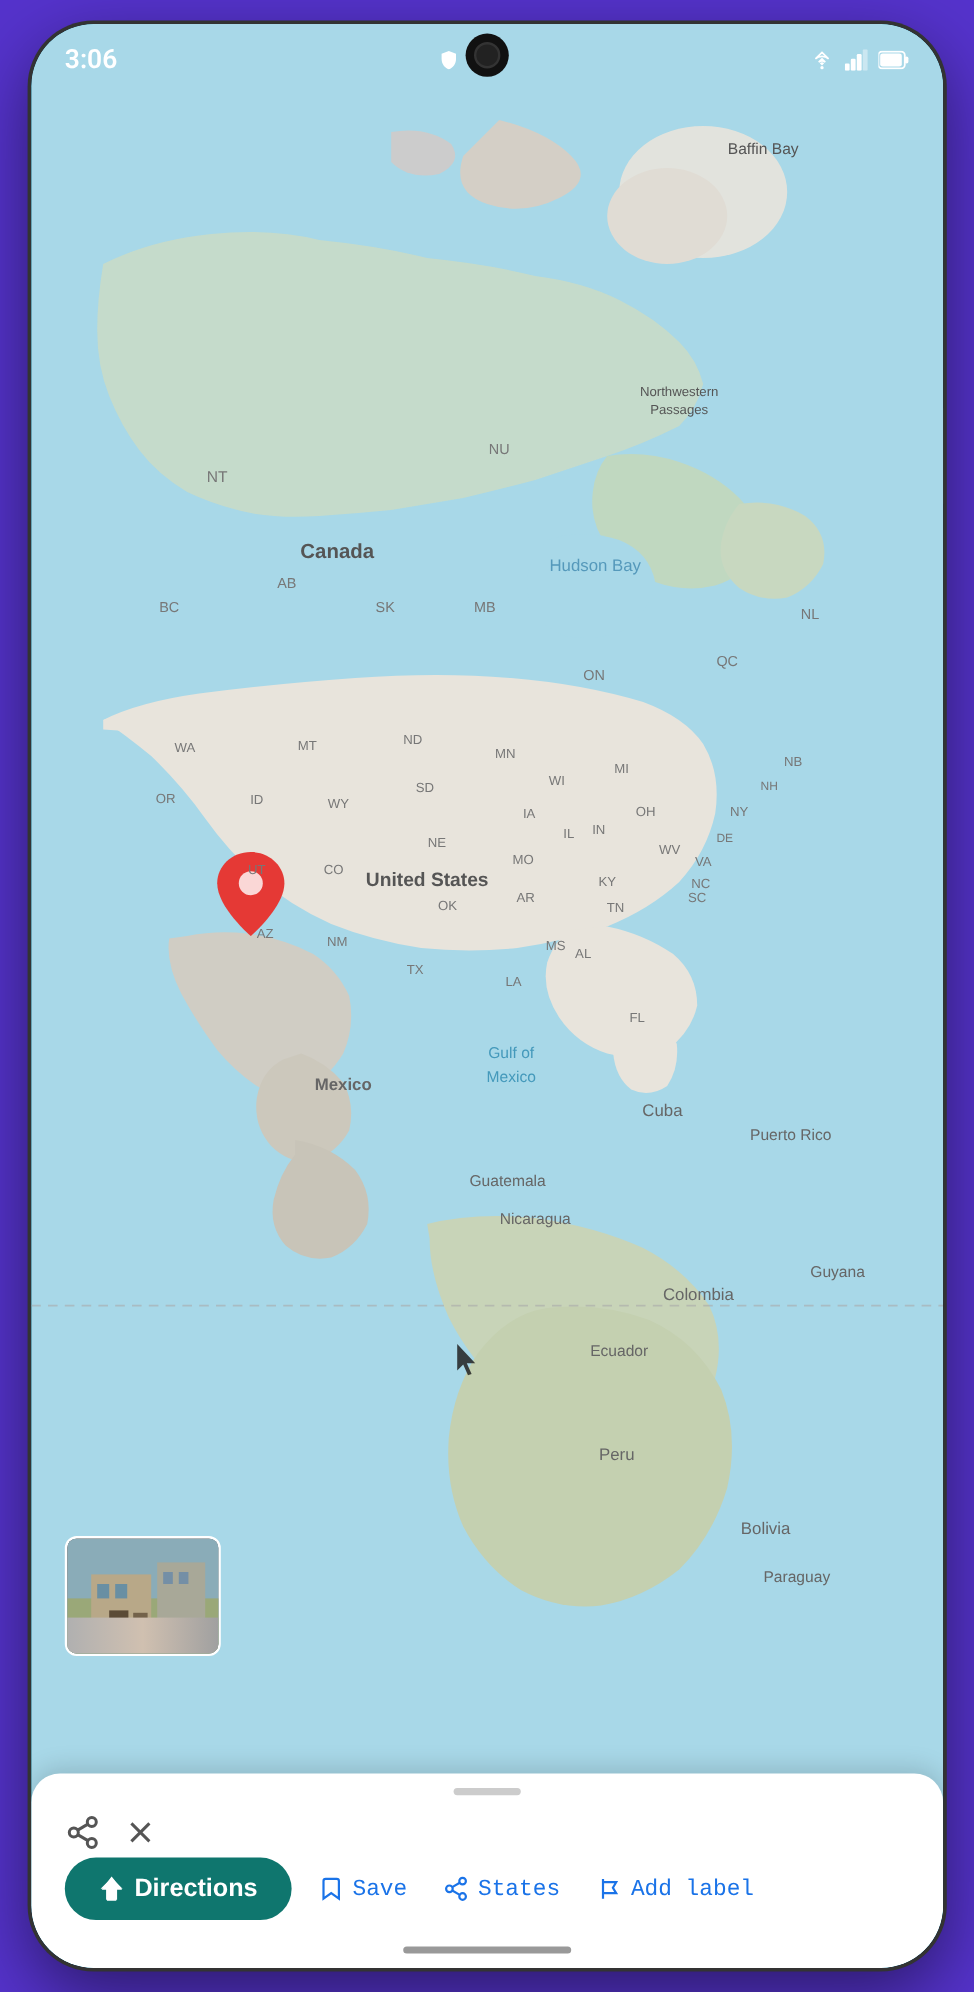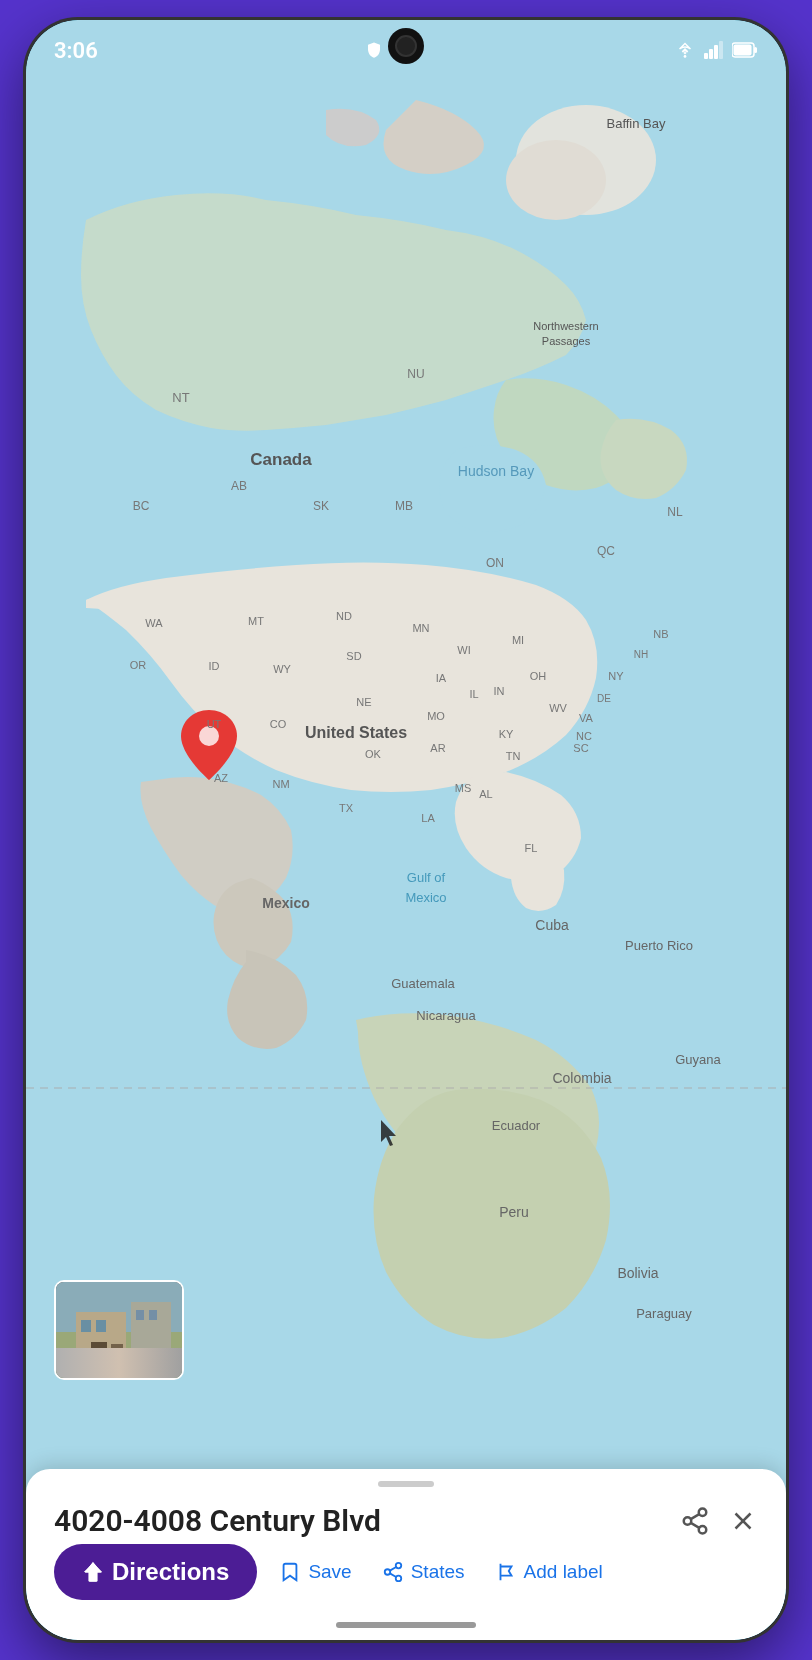--- a/index.html
+++ b/index.html
@@ -163,43 +163,44 @@
       font-size: 19px;
       color: #666;
       margin-bottom: 22px;
     }
     .card-actions {
       display: flex;
       gap: 14px;
       align-items: center;
     }
     .btn-directions {
-      background: #4c1d95;
+      background: #0f766e;
       color: #fff;
       border: none;
       border-radius: 28px;
       padding: 14px 28px;
-      font-size: 24px;
+      font-size: 21px;
       font-weight: 600;
       display: flex;
       align-items: center;
       gap: 8px;
       cursor: pointer;
     }
     .btn-outline {
       background: transparent;
       color: #1a73e8;
       border: none;
       font-size: 19px;
       font-weight: 500;
       display: flex;
       align-items: center;
       gap: 7px;
       cursor: pointer;
       padding: 10px 8px;
+      font-family: Liberation Mono, monospace;
     }
     
     .street-thumb {
       position: absolute;
       bottom: 260px;
       left: 28px;
       width: 130px;
       height: 100px;
       border-radius: 10px;
       overflow: hidden;
@@ -424,21 +425,20 @@
 
           <circle cx="15" cy="85" r="8" fill="rgba(0,0,0,0.4)"></circle>
           <text x="15" y="89" text-anchor="middle" fill="white" font-size="10">↺</text>
         </svg>
       </div>
     </div>
 
     <div class="bottom-card">
       <div class="card-handle"></div>
       <div class="card-title-row">
-        <span class="card-title">4020-4008 Century Blvd</span>
         <div class="card-icons">
 
           <svg width="30" height="30" viewBox="0 0 24 24" fill="none" stroke="#555" stroke-width="2">
             <circle cx="18" cy="5" r="3"></circle>
             <circle cx="6" cy="12" r="3"></circle>
             <circle cx="18" cy="19" r="3"></circle>
             <line x1="8.59" y1="13.51" x2="15.42" y2="17.49"></line>
             <line x1="15.41" y1="6.51" x2="8.59" y2="10.49"></line>
           </svg>
 

